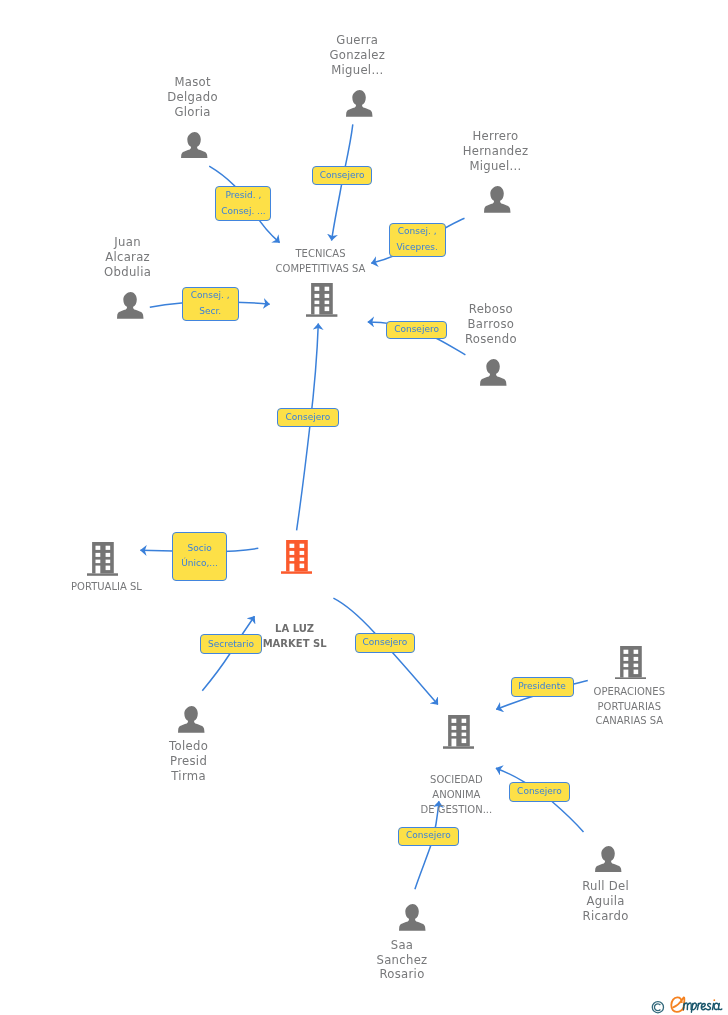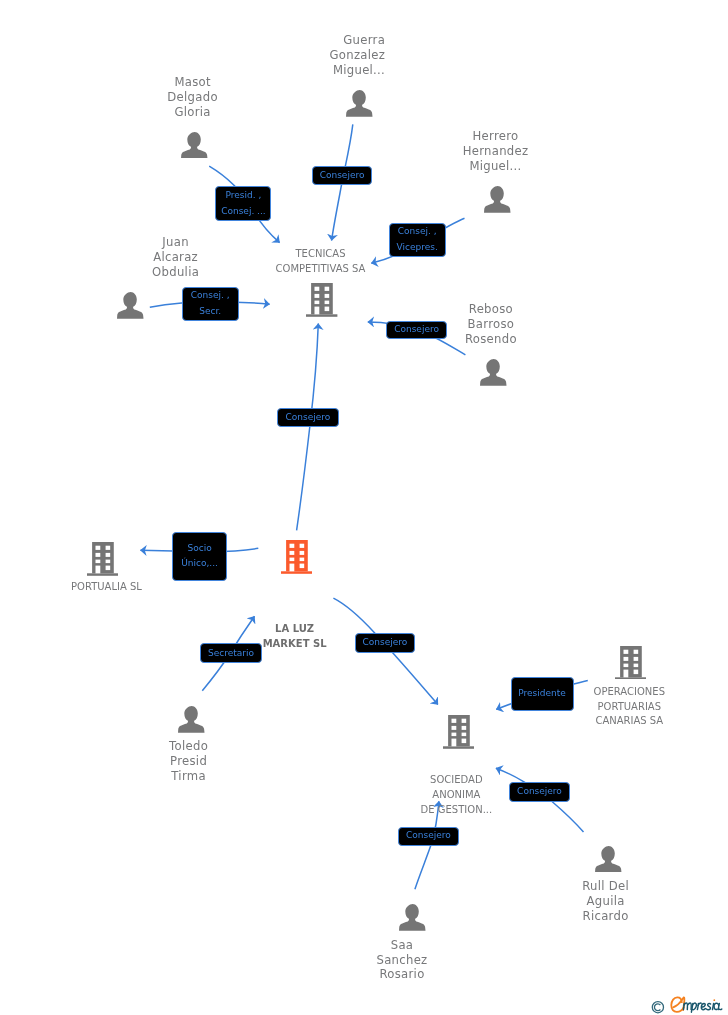--- a/index.html
+++ b/index.html
@@ -12,21 +12,21 @@
 
   .node{position:absolute;}
   .nlabel{position:absolute;transform:translateX(-50%) translateZ(0);
     text-align:center;font-family:"DejaVu Sans",sans-serif;
     font-size:11.65px;line-height:14.9px;letter-spacing:0.3px;color:#77787a;
     white-space:pre;}
   .nlabel.company,.nlabel.main{font-size:10px;letter-spacing:0px;}
   .nlabel.main{font-weight:bold;color:#6e6e6e;margin-top:44px;}
 
   .elabel{position:absolute;border:1px solid #4285dd;border-radius:4px;
-    background:#000000;color:#3a80da;
+    background:#fde047;color:#3a80da;
     font-family:"DejaVu Sans",sans-serif;
     font-size:9px;line-height:15.5px;
     text-align:center;box-sizing:border-box;white-space:pre;
     display:flex;align-items:center;justify-content:center;}
   .elabel > span{transform:translateZ(0);display:block;}
 
   #logo{position:absolute;display:flex;align-items:baseline;transform:translateZ(0);}
   #logo .brand{font-family:"DejaVu Serif",serif;font-style:italic;font-size:16px;
      line-height:16px;font-weight:bold;color:#1f5366;margin-left:4px;}
 </style>
@@ -58,33 +58,33 @@
   <div id="node-layer">
       <div class="node person" style="left: 181.25px; top: 131.65px; width: 26.5px; height: 26.7px;"><svg width="26.5" height="26.7" viewBox="0 0 26.5 26.7">
           <path fill="#757575" d="M13.7,0 C16.9,0 19.8,3.2 19.8,7.5 C19.8,11.1 18.3,14.0 16.2,14.8 C15.9,16.0 16.25,16.8 17.3,17.4 C19.6,18.2 22.7,19.0 24.1,20.1 C25.5,21.1 26.1,22.3 26.2,23.7 L26.5,26.7 L0,26.7 L0.2,23.7 C0.3,22.3 0.8,21.1 2.0,20.1 C3.4,19.0 6.5,18.2 8.8,17.4 C9.85,16.8 10.2,16.0 9.9,14.8 C7.8,14.0 6.3,11.1 6.3,7.5 C6.3,3.2 10.5,0 13.7,0 Z"></path>
         </svg></div>
       <div class="nlabel person" style="left: 192.6px; top: 75px;">Masot
 Delgado
 Gloria</div>
       <div class="node person" style="left: 346.25px; top: 89.95px; width: 26.5px; height: 26.7px;"><svg width="26.5" height="26.7" viewBox="0 0 26.5 26.7">
           <path fill="#757575" d="M13.7,0 C16.9,0 19.8,3.2 19.8,7.5 C19.8,11.1 18.3,14.0 16.2,14.8 C15.9,16.0 16.25,16.8 17.3,17.4 C19.6,18.2 22.7,19.0 24.1,20.1 C25.5,21.1 26.1,22.3 26.2,23.7 L26.5,26.7 L0,26.7 L0.2,23.7 C0.3,22.3 0.8,21.1 2.0,20.1 C3.4,19.0 6.5,18.2 8.8,17.4 C9.85,16.8 10.2,16.0 9.9,14.8 C7.8,14.0 6.3,11.1 6.3,7.5 C6.3,3.2 10.5,0 13.7,0 Z"></path>
         </svg></div>
-      <div class="nlabel person" style="left: 357.3px; top: 33px; text-align: right;">Guerra
+      <div class="nlabel person" style="left: 357.3px; top: 33px;">Guerra
 Gonzalez
 Miguel...</div>
       <div class="node person" style="left: 484.35px; top: 186.05px; width: 26.5px; height: 26.7px;"><svg width="26.5" height="26.7" viewBox="0 0 26.5 26.7">
           <path fill="#757575" d="M13.7,0 C16.9,0 19.8,3.2 19.8,7.5 C19.8,11.1 18.3,14.0 16.2,14.8 C15.9,16.0 16.25,16.8 17.3,17.4 C19.6,18.2 22.7,19.0 24.1,20.1 C25.5,21.1 26.1,22.3 26.2,23.7 L26.5,26.7 L0,26.7 L0.2,23.7 C0.3,22.3 0.8,21.1 2.0,20.1 C3.4,19.0 6.5,18.2 8.8,17.4 C9.85,16.8 10.2,16.0 9.9,14.8 C7.8,14.0 6.3,11.1 6.3,7.5 C6.3,3.2 10.5,0 13.7,0 Z"></path>
         </svg></div>
       <div class="nlabel person" style="left: 495.5px; top: 128.7px;">Herrero
 Hernandez
 Miguel...</div>
       <div class="node person" style="left: 117.25px; top: 292.15px; width: 26.5px; height: 26.7px;"><svg width="26.5" height="26.7" viewBox="0 0 26.5 26.7">
           <path fill="#757575" d="M13.7,0 C16.9,0 19.8,3.2 19.8,7.5 C19.8,11.1 18.3,14.0 16.2,14.8 C15.9,16.0 16.25,16.8 17.3,17.4 C19.6,18.2 22.7,19.0 24.1,20.1 C25.5,21.1 26.1,22.3 26.2,23.7 L26.5,26.7 L0,26.7 L0.2,23.7 C0.3,22.3 0.8,21.1 2.0,20.1 C3.4,19.0 6.5,18.2 8.8,17.4 C9.85,16.8 10.2,16.0 9.9,14.8 C7.8,14.0 6.3,11.1 6.3,7.5 C6.3,3.2 10.5,0 13.7,0 Z"></path>
         </svg></div>
-      <div class="nlabel person" style="left: 127.6px; top: 235.4px; margin-left: 48px;">Juan
+      <div class="nlabel person" style="left: 127.6px; top: 235.4px;">Juan
 Alcaraz
 Obdulia</div>
       <div class="node person" style="left: 480.25px; top: 359.05px; width: 26.5px; height: 26.7px;"><svg width="26.5" height="26.7" viewBox="0 0 26.5 26.7">
           <path fill="#757575" d="M13.7,0 C16.9,0 19.8,3.2 19.8,7.5 C19.8,11.1 18.3,14.0 16.2,14.8 C15.9,16.0 16.25,16.8 17.3,17.4 C19.6,18.2 22.7,19.0 24.1,20.1 C25.5,21.1 26.1,22.3 26.2,23.7 L26.5,26.7 L0,26.7 L0.2,23.7 C0.3,22.3 0.8,21.1 2.0,20.1 C3.4,19.0 6.5,18.2 8.8,17.4 C9.85,16.8 10.2,16.0 9.9,14.8 C7.8,14.0 6.3,11.1 6.3,7.5 C6.3,3.2 10.5,0 13.7,0 Z"></path>
         </svg></div>
       <div class="nlabel person" style="left: 490.9px; top: 302.2px;">Reboso
 Barroso
 Rosendo</div>
       <div class="node company" style="left: 306.2px; top: 282.8px; width: 31.4px; height: 33.8px;"><svg width="31.4" height="33.8" viewBox="0 0 31.4 33.8">
           <path fill="#757575" d="M5.1 0 H26.8 V31.3 H5.1 Z"></path>
@@ -191,23 +191,23 @@
 Consej. ...</span></div>
       <div class="elabel" style="left: 311.7px; top: 165.6px; width: 60.8px; height: 19.6px;"><span>Consejero</span></div>
       <div class="elabel" style="left: 388.75px; top: 222.65px; width: 56.9px; height: 33.9px;"><span>Consej. ,
 Vicepres.</span></div>
       <div class="elabel" style="left: 181.65px; top: 286.9px; width: 57.1px; height: 34px;"><span>Consej. ,
 Secr.</span></div>
       <div class="elabel" style="left: 386.45px; top: 320.6px; width: 60.3px; height: 18.4px;"><span>Consejero</span></div>
       <div class="elabel" style="left: 277.15px; top: 408.1px; width: 61.5px; height: 18.6px;"><span>Consejero</span></div>
       <div class="elabel" style="left: 172.15px; top: 531.65px; width: 54.9px; height: 49px;"><span>Socio
 Único,...</span></div>
-      <div class="elabel" style="left: 200.4px; top: 634.45px; width: 61.2px; height: 19.7px; margin-top: 9px;"><span>Secretario</span></div>
+      <div class="elabel" style="left: 200.4px; top: 634.45px; width: 61.2px; height: 19.7px;"><span>Secretario</span></div>
       <div class="elabel" style="left: 354.6px; top: 633.1px; width: 60.6px; height: 19.6px;"><span>Consejero</span></div>
-      <div class="elabel" style="left: 510.5px; top: 676.85px; width: 63px; height: 34px;"><span>Presidente</span></div>
+      <div class="elabel" style="left: 510.5px; top: 676.85px; width: 63px; height: 20px;"><span>Presidente</span></div>
       <div class="elabel" style="left: 509.15px; top: 782.25px; width: 60.7px; height: 19.5px;"><span>Consejero</span></div>
       <div class="elabel" style="left: 397.9px; top: 826.6px; width: 61px; height: 19.2px;"><span>Consejero</span></div>
     </div>
   <div id="logo" style="left:650.5px;top:993.5px;">
     <svg width="14" height="15" viewBox="0 0 14 15">
       <circle cx="6.9" cy="8.2" r="5.6" fill="none" stroke="#32687b" stroke-width="1.3"></circle>
       <path d="M9.4,6.0 A3.4,3.4 0 1 0 9.4,10.5" fill="none" stroke="#32687b" stroke-width="1.3"></path>
     </svg>
     <svg class="brand" width="57" height="20" viewBox="0 0 57 20">
       <g fill="none" stroke="#f58220" stroke-width="1.8" stroke-linecap="round" stroke-linejoin="round">

